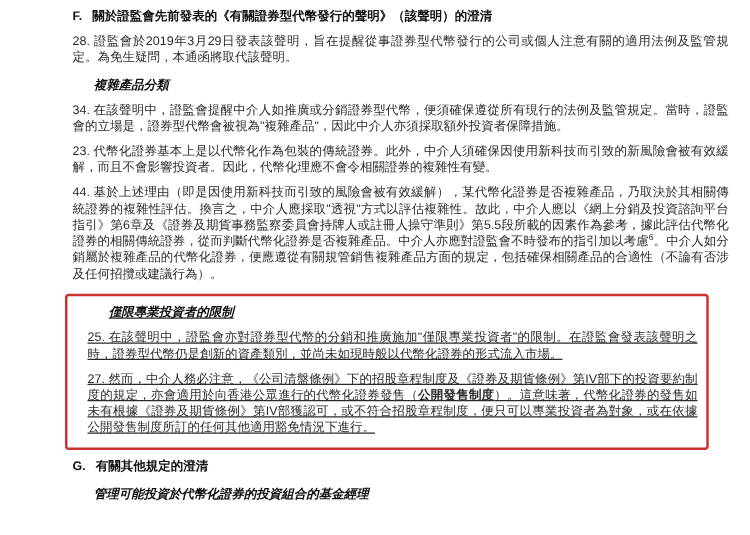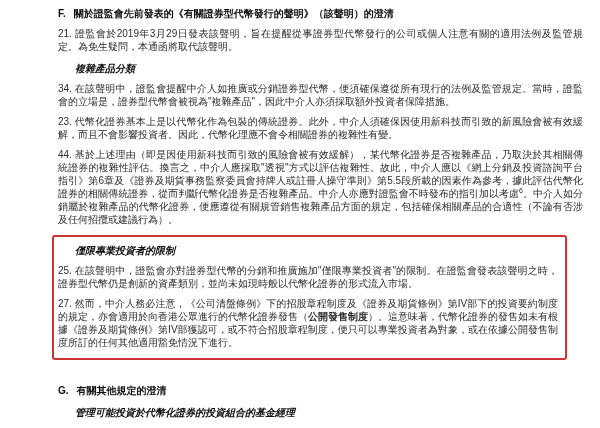--- a/index.html
+++ b/index.html
@@ -19,39 +19,40 @@
     margin:0 0 7px 0;
   }
   .para { margin:0 0 7px 0; text-align:justify; }
   .sub-heading {
     font-weight:bold; font-style:italic; color:#111111;
     margin:9px 0 7px 17px;
   }
   .redbox {
     border:2px solid #cc3333;
     border-radius:3px;
-    margin:9px 16px 24px -6px;
-    padding:1px 7px 2px 4px;
+    margin:9px 16px 7px -6px;
+    padding:1px 7px 2px 16px;
+    text-decoration:underline;
   }
   .redbox .sub-heading { margin-top:6px; }
   sup { font-size:7px; line-height:0; }
   .b { font-weight:bold; }
   .g-heading { margin-top:7px; }
 </style>
 </head>
 <body>
 
 <div class="page">
 
   <div class="sec-heading">
     <span>F.</span>
     <span>關於證監會先前發表的《有關證券型代幣發行的聲明》（該聲明）的澄清</span>
   </div>
 
-  <div class="para">21. 證監會於2019年3月29日發表該聲明，旨在提醒從事證券型代幣發行的公司或個人注意有關的適用法例及監管規定。為免生疑問，本通函將取代該聲明。</div>
+  <div class="para">28. 證監會於2019年3月29日發表該聲明，旨在提醒從事證券型代幣發行的公司或個人注意有關的適用法例及監管規定。為免生疑問，本通函將取代該聲明。</div>
 
   <div class="sub-heading">複雜產品分類</div>
 
   <div class="para">34. 在該聲明中，證監會提醒中介人如推廣或分銷證券型代幣，便須確保遵從所有現行的法例及監管規定。當時，證監會的立場是，證券型代幣會被視為"複雜產品"，因此中介人亦須採取額外投資者保障措施。</div>
 
   <div class="para">23. 代幣化證券基本上是以代幣化作為包裝的傳統證券。此外，中介人須確保因使用新科技而引致的新風險會被有效緩解，而且不會影響投資者。因此，代幣化理應不會令相關證券的複雜性有變。</div>
 
   <div class="para"><span>44. 基於上述理由（即是因使用新科技而引致的風險會被有效緩解），某代幣化證券是否複雜產品，乃取決於其相關傳統證券的複雜性評估。換言之，中介人應採取"透視"方式以評估複雜性。故此，中介人應以《網上分銷及投資諮詢平台指引》第6章及《證券及期貨事務監察委員會持牌人或註冊人操守準則》第5.5段所載的因素作為參考，據此評估代幣化證券的相關傳統證券，從而判斷代幣化證券是否複雜產品。中介人亦應對證監會不時發布的指引加以考慮</span><sup>6</sup><span>。中介人如分銷屬於複雜產品的代幣化證券，便應遵從有關規管銷售複雜產品方面的規定，包括確保相關產品的合適性（不論有否涉及任何招攬或建議行為）。</span></div>
 
   <div class="redbox">

